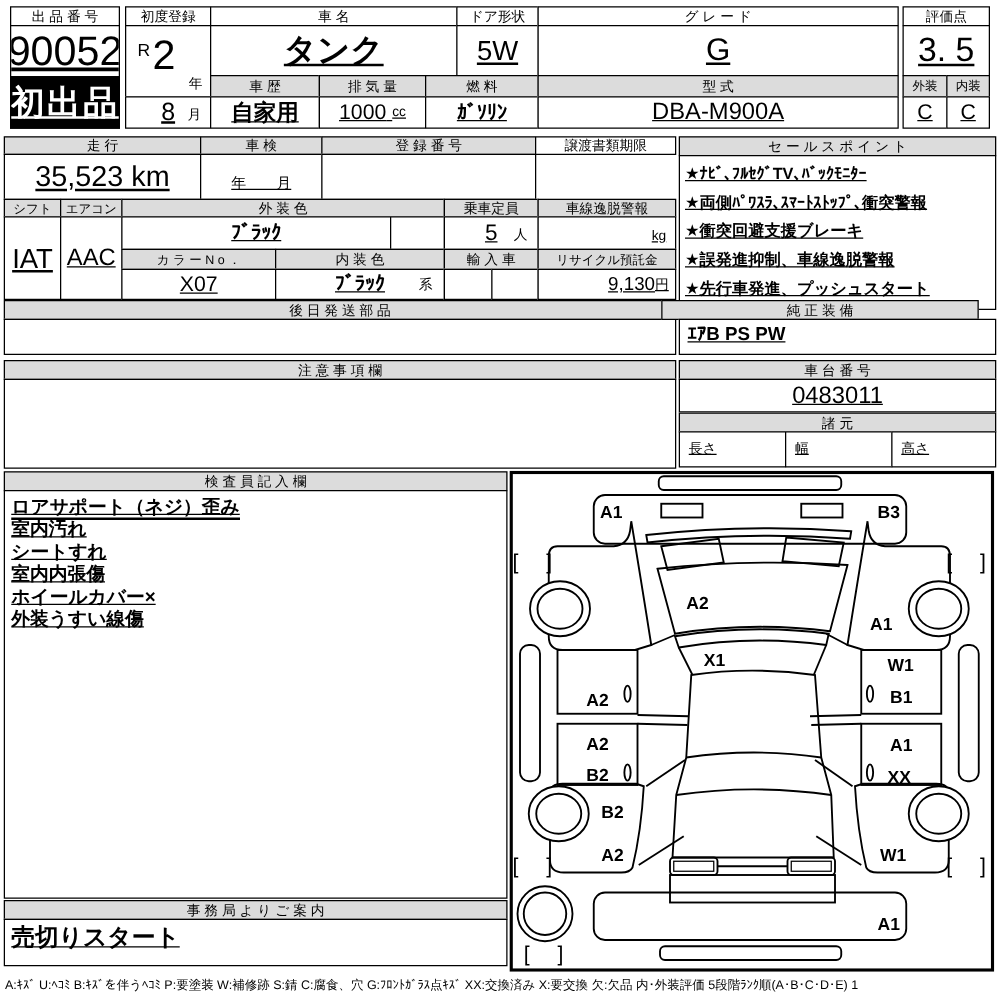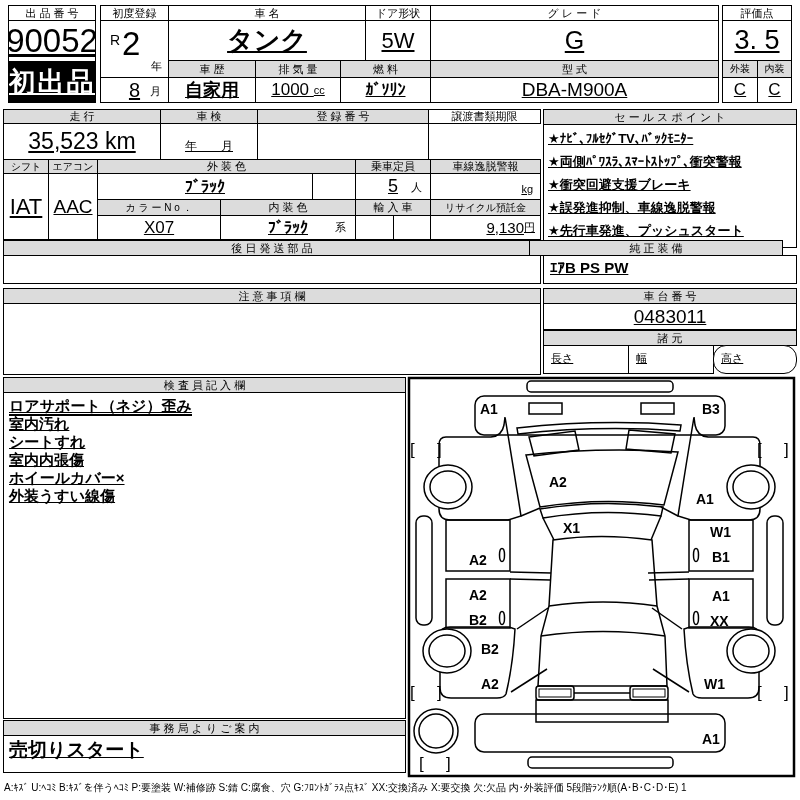--- a/index.html
+++ b/index.html
@@ -138,21 +138,21 @@
 
   <div class="hdr" style="left:529px;top:240px;width:254px;height:16px;">純 正 装 備</div>
   <div class="cell left top bold" style="left:543px;top:255px;width:254px;height:29px;font-size:15px;padding:3px 0 0 6px;">ｴｱB PS PW</div>
 
   <div class="hdr" style="left:543px;top:288px;width:254px;height:16px;">車 台 番 号</div>
   <div class="cell" style="left:543px;top:303px;width:254px;height:27px;font-size:19px;">0483011</div>
 
   <div class="hdr" style="left:543px;top:330px;width:254px;height:16px;">諸 元</div>
   <div class="cell left top" style="left:543px;top:345px;width:86px;height:29px;font-size:11px;padding:5px 0 0 7px;">長さ</div>
   <div class="cell left top" style="left:628px;top:345px;width:86px;height:29px;font-size:11px;padding:5px 0 0 7px;">幅</div>
-  <div class="cell left top" style="left:713px;top:345px;width:84px;height:29px;font-size:11px;padding:5px 0 0 7px;border-radius:13px;">高さ</div>
+  <div class="cell left top" style="left:713px;top:345px;width:84px;height:29px;font-size:11px;padding:5px 0 0 7px;">高さ</div>
 
   <div class="hdr" style="left:3px;top:377px;width:403px;height:16px;">検 査 員 記 入 欄</div>
   <div class="cell left top" style="left:3px;top:392px;width:403px;height:327px;display:block;padding:4px 0 0 5px;">
       <div class="insp-line"><span class="u">ロアサポート（ネジ）歪み</span></div>
       <div class="insp-line"><span>室内汚れ</span></div>
       <div class="insp-line"><span>シートすれ</span></div>
       <div class="insp-line"><span>室内内張傷</span></div>
       <div class="insp-line"><span>ホイールカバー×</span></div>
       <div class="insp-line"><span>外装うすい線傷</span></div>
     </div>

